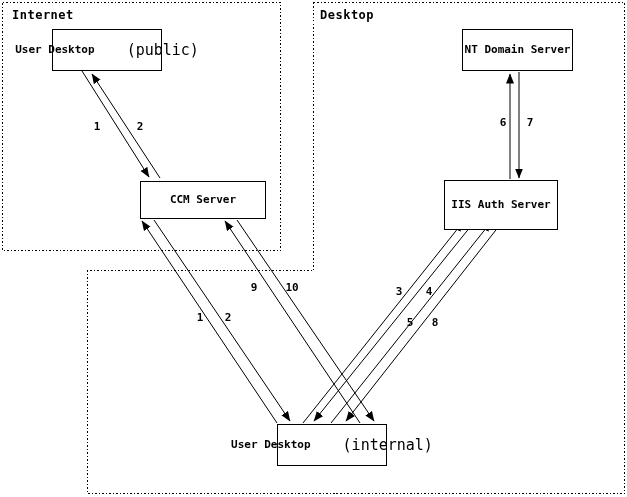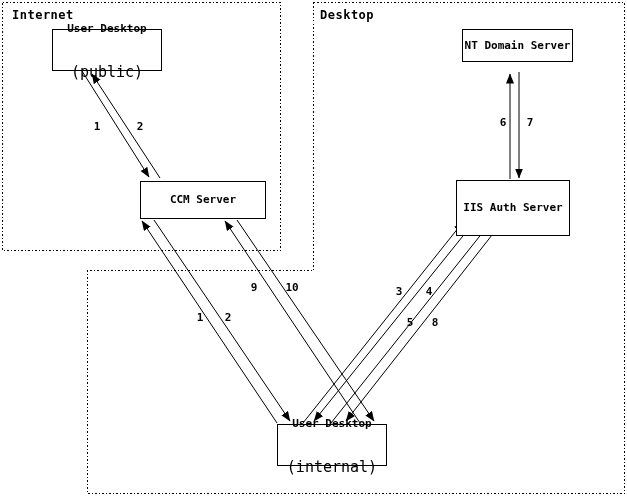--- a/index.html
+++ b/index.html
@@ -18,21 +18,21 @@
     letter-spacing:0.5px;
     color:#000;
     white-space:nowrap;
   }
   .node{
     position:absolute;
     background:#ffffff;
     border:1px solid #000000;
     box-sizing:border-box;
     display:flex;
-    flex-direction:column;
+    flex-direction:row;
     align-items:center;
     justify-content:center;
     text-align:center;
     z-index:2;
     gap:32px;
   }
   .node-title{
     font-size:11px;
     font-weight:bold;
     color:#000;
@@ -103,25 +103,25 @@
 
   <div class="node" style="left:52px;top:29px;width:110px;height:42px">
     <div class="node-title">User Desktop</div>
     <div class="node-subtitle">(public)</div>
   </div>
 
   <div class="node" style="left:140px;top:181px;width:126px;height:38px">
     <div class="node-title">CCM Server</div>
   </div>
 
-  <div class="node" style="left:462px;top:29px;width:111px;height:33px">
+  <div class="node" style="left:462px;top:29px;width:111px;height:42px">
     <div class="node-title">NT Domain Server</div>
   </div>
 
-  <div class="node" style="left:456px;top:180px;width:114px;height:56px">
+  <div class="node" style="left:444px;top:180px;width:114px;height:50px">
     <div class="node-title">IIS Auth Server</div>
   </div>
 
   <div class="node" style="left:277px;top:424px;width:110px;height:42px">
     <div class="node-title">User Desktop</div>
     <div class="node-subtitle">(internal)</div>
   </div>
 
 </div>
 

